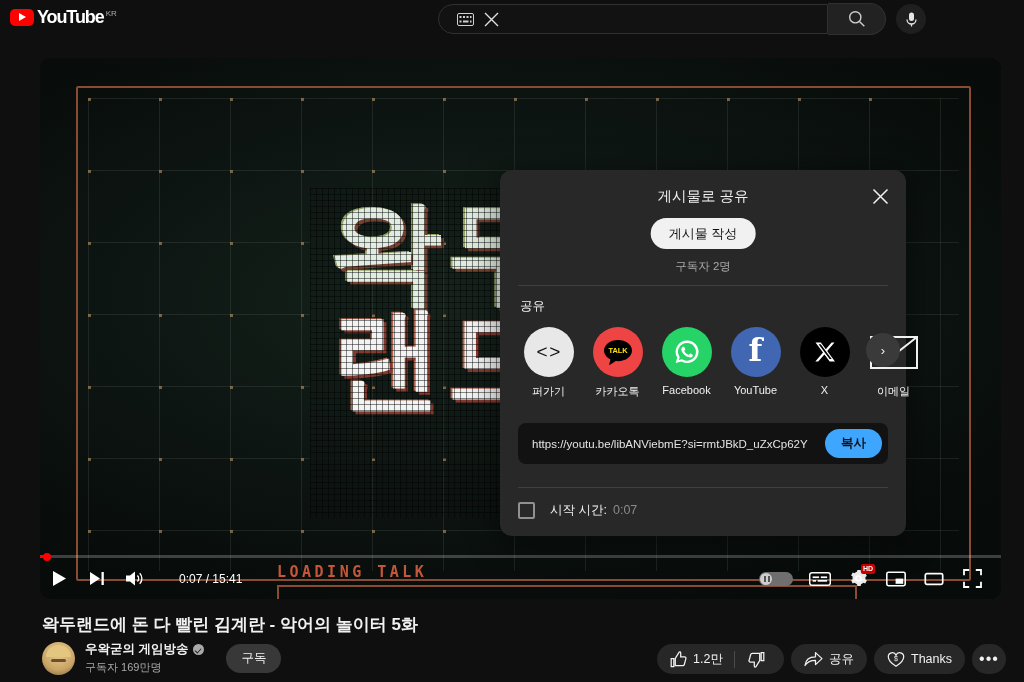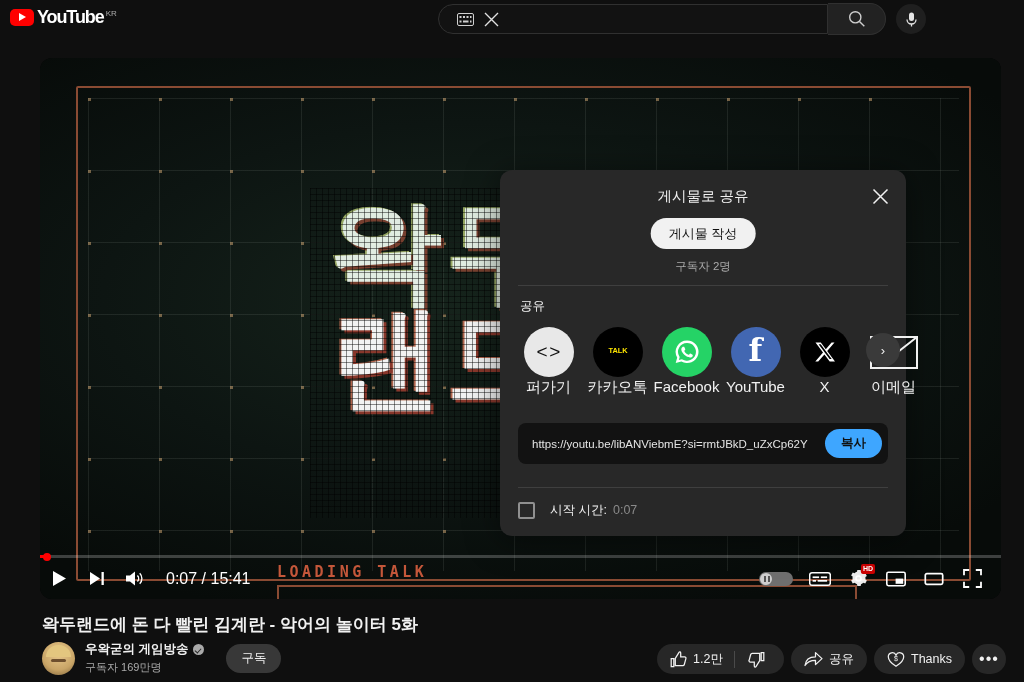--- a/index.html
+++ b/index.html
@@ -187,25 +187,25 @@
   .share-item {
     width: 61px; display: flex; flex-direction: column; align-items: center;
     cursor: pointer;
   }
   .share-circle {
     width: 50px; height: 50px; border-radius: 50%;
     display: flex; align-items: center; justify-content: center;
     font-family: "Liberation Sans", sans-serif;
   }
   .share-name {
-    margin-top: 1px; font-size: 15px; color: #f1f1f1;
+    margin-top: 7px; font-size: 11px; color: #f1f1f1;
     white-space: nowrap; text-align: center;
   }
   #sc-embed { background: #e8e8e8; color: #0f0f0f; font-size: 19px; font-weight: 300;}
-  #sc-kakao { background: #000000; }
+  #sc-kakao { background: #ef4444; }
   #sc-wa { background: #25d366; }
   #sc-fb { background: #4267b2; color: #fff; font-size: 32px; font-weight: bold;
            font-family: "DejaVu Serif", serif; line-height: 1; padding-bottom: 4px;}
   #sc-x { background: #000000; color: #fff; font-size: 26px; font-weight: bold; }
   #sc-email { background: transparent; }
   #scroll-next {
     position: absolute; left: 866px; top: 333px;
     width: 34px; height: 34px; border-radius: 50%;
     background: #3a3a3a; color: #f1f1f1;
     display: flex; align-items: center; justify-content: center;
@@ -251,21 +251,21 @@
     margin-left: -4px;
   }
   #controls-bar {
     position: absolute; left: 0; bottom: 0;
     width: 961px; height: 41px;
     display: flex; align-items: center;
     z-index: 20;
   }
   .ctrl { height: 41px; width: 38px; display: flex; align-items: center; justify-content: center; cursor: pointer; }
   #time-display {
-    font-size: 16px; color: #fff; margin-left: 12px; white-space: nowrap;
+    font-size: 12px; color: #fff; margin-left: 25px; white-space: nowrap;
   }
   #ctrl-right { margin-left: auto; display: flex; align-items: center; padding-right: 10px; }
   #autoplay-toggle {
     width: 34px; height: 14px; border-radius: 7px; background: #6f6f6f;
     position: relative; margin: 0 8px; cursor: pointer;
   }
   #autoplay-knob {
     position: absolute; left: 1px; top: 1px; width: 12px; height: 12px;
     border-radius: 50%; background: #cfcfcf;
   }

